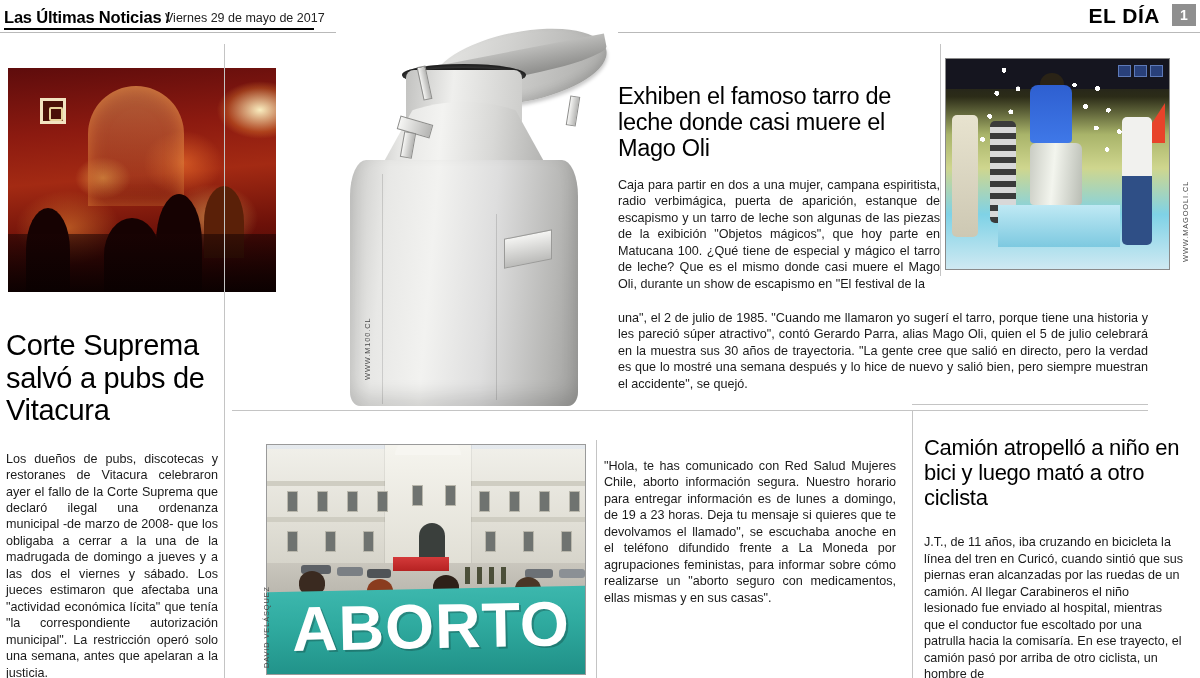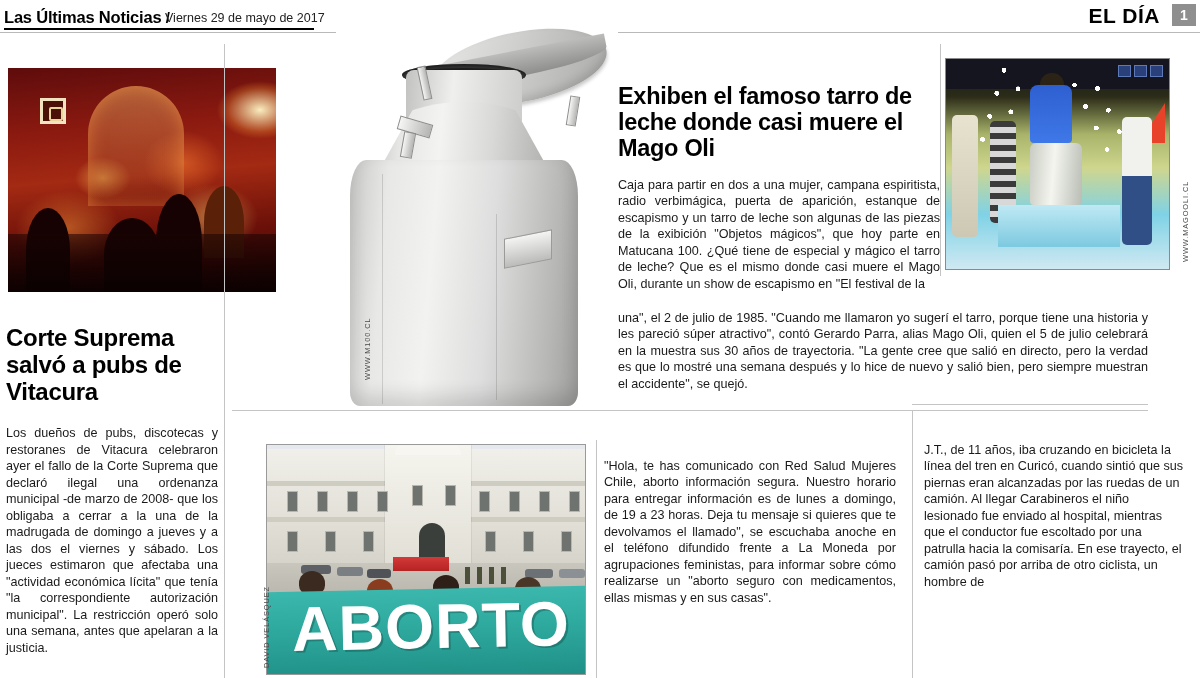--- a/index.html
+++ b/index.html
@@ -49,21 +49,21 @@
   #page-badge {
     position: absolute; right: 4px; top: 4px;
     width: 24px; height: 22px;
     background: #8f8f8f;
     color: #fff; font-weight: bold; font-size: 14px;
     text-align: center; line-height: 22px;
   }
 
   
   .headline {
-    font-weight: bold;
+    font-weight: normal;
     line-height: 1.12;
     letter-spacing: -0.3px;
     color: #000;
   }
   .body-text {
     font-size: 12.6px;
     line-height: 1.31;
     text-align: justify;
     color: #1a1a1a;
     hyphens: none;
@@ -304,21 +304,21 @@
     font-weight: bold; font-size: 63px; letter-spacing: 1px;
     color: #ffffff;
     text-shadow: 2px 2px 0 rgba(0,0,0,.22);
     transform: rotate(-1.2deg);
     text-align: center;
     line-height: 1;
   }
 
   
   #art-corte { position: absolute; left: 6px; top: 305px; width: 212px; }
-  #art-corte .headline { font-size: 24px; }
+  #art-corte .headline { font-size: 29px; }
   #art-corte .body-text { margin-top: 14px; }
 
   
   #art-mago-head { position: absolute; left: 618px; top: 63px; width: 320px; }
   #art-mago-head .headline { font-size: 23.5px; }
   #art-mago-body {
     position: absolute; left: 618px; top: 164px; width: 322px;
   }
   #art-mago-body2 {
     position: absolute; left: 618px; top: 297px; width: 530px;
@@ -462,14 +462,15 @@
 </div>
 <div id="art-mago-body2">
   <p class="body-text">una", el 2 de julio de 1985. "Cuando me llamaron yo sugerí el tarro, porque tiene una historia y les pareció súper atractivo", contó Gerardo Parra, alias Mago Oli, quien el 5 de julio celebrará en la muestra sus 30 años de trayectoria. "La gente cree que salió en directo, pero la verdad es que lo mostré una semana después y lo hice de nuevo y salió bien, pero siempre muestran el accidente", se quejó.</p>
 </div>
 
 <div id="art-fono">
   <p class="body-text">"Hola, te has comunicado con Red Salud Mujeres Chile, aborto información segura. Nuestro horario para entregar información es de lunes a domingo, de 19 a 23 horas. Deja tu mensaje si quieres que te devolvamos el llamado", se escuchaba anoche en el teléfono difundido frente a La Moneda por agrupaciones feministas, para informar sobre cómo realizarse un "aborto seguro con medicamentos, ellas mismas y en sus casas".</p>
 </div>
 
 <div id="art-camion">
+  <h2 class="headline">Camión atropelló a niño en bici y luego mató a otro ciclista</h2>
   <p class="body-text">J.T., de 11 años, iba cruzando en bicicleta la línea del tren en Curicó, cuando sintió que sus piernas eran alcanzadas por las ruedas de un camión. Al llegar Carabineros el niño lesionado fue enviado al hospital, mientras que el conductor fue escoltado por una patrulla hacia la comisaría. En ese trayecto, el camión pasó por arriba de otro ciclista, un hombre de</p>
 </div>
 
 </body></html>

